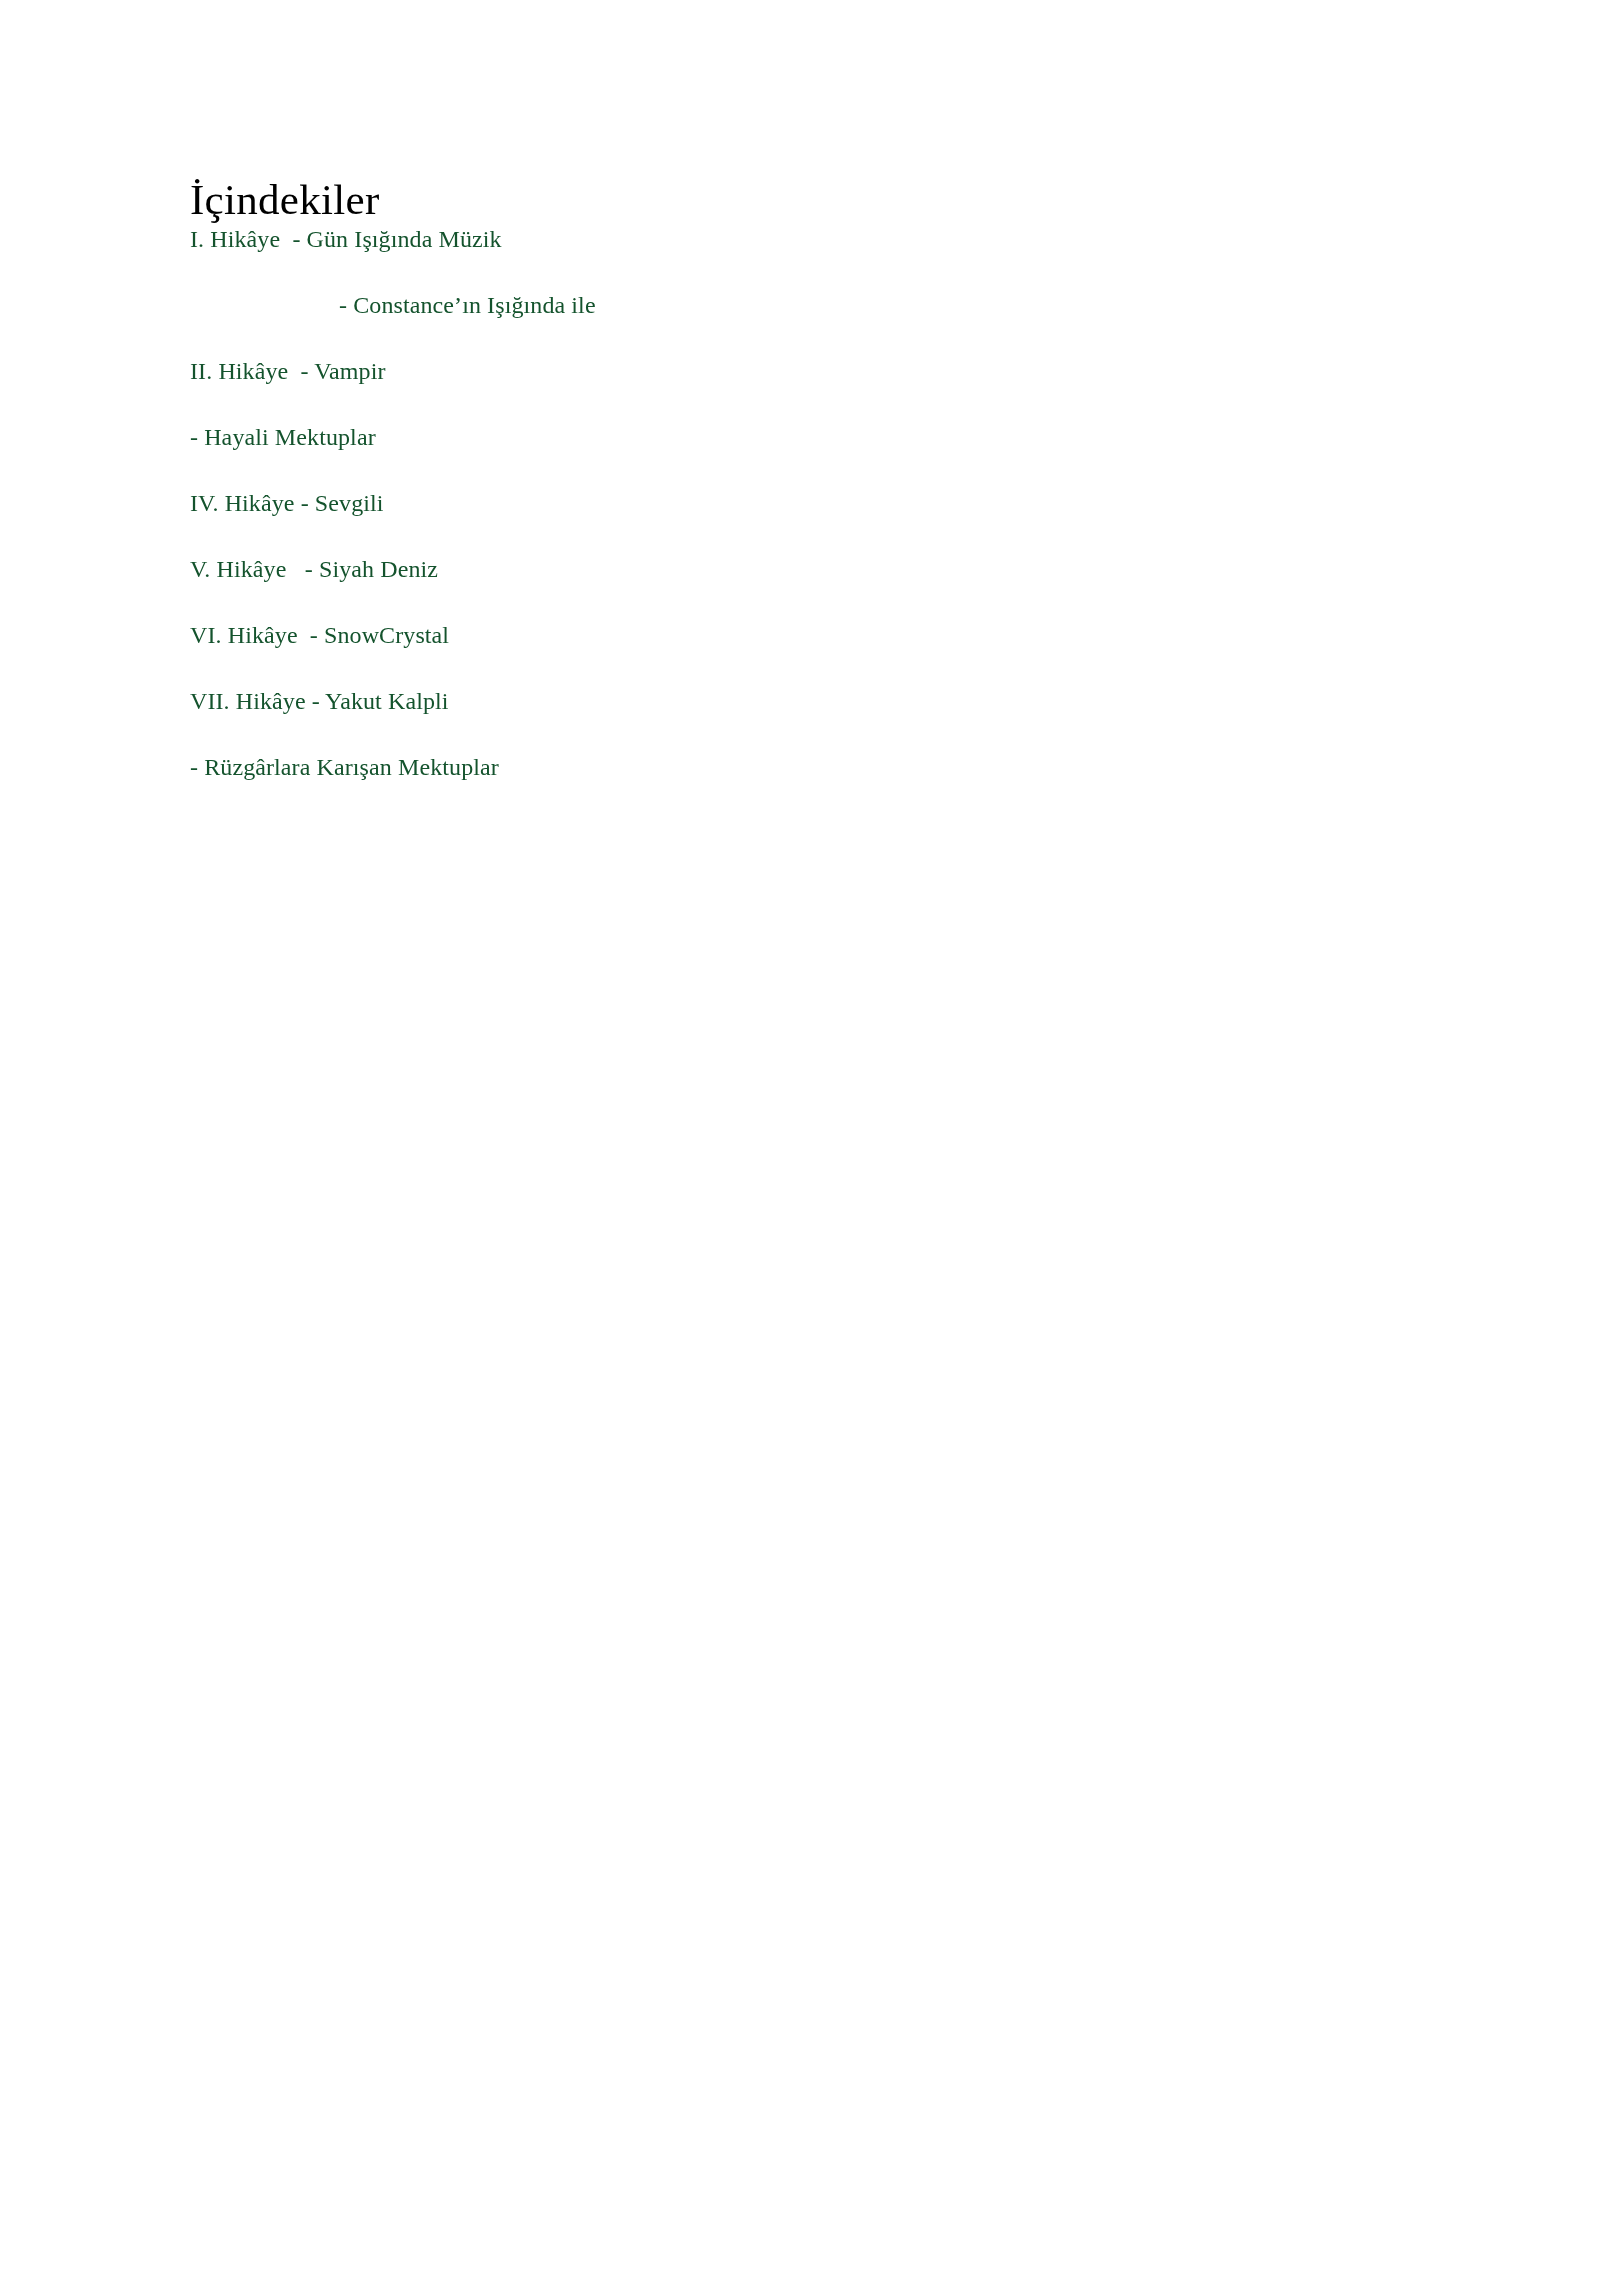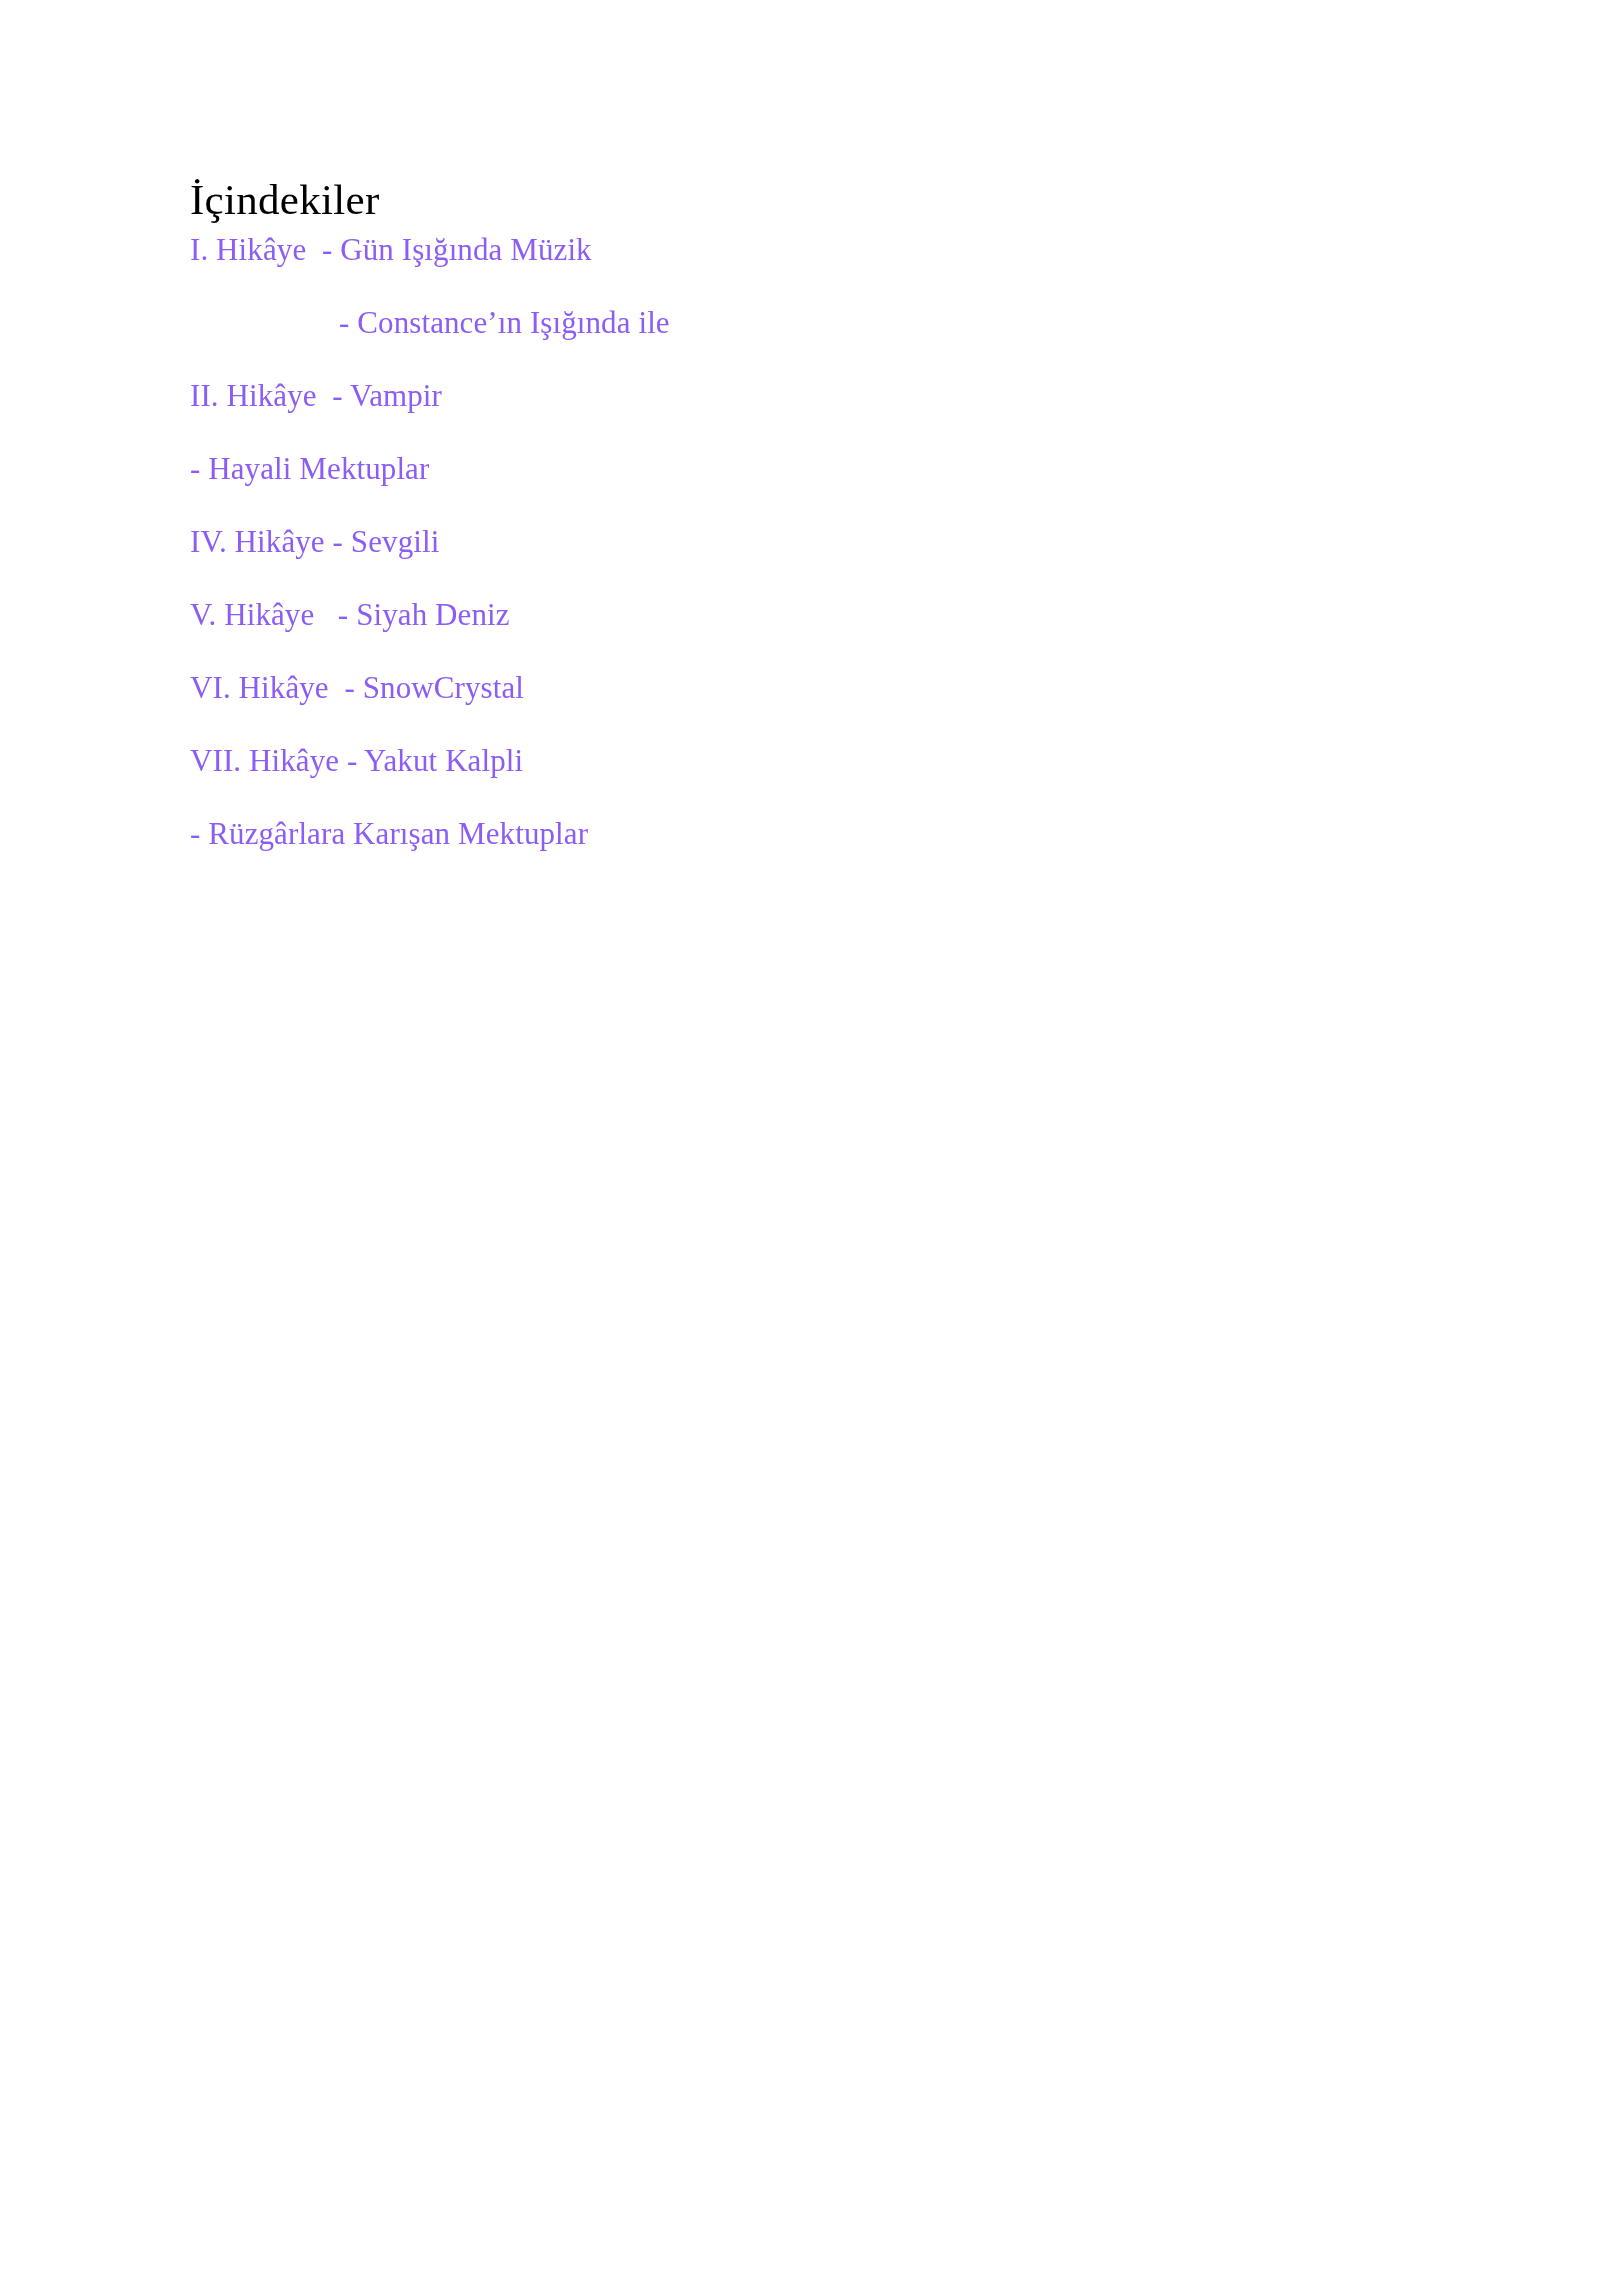--- a/index.html
+++ b/index.html
@@ -22,35 +22,35 @@
     left: 190px;
     top: 175px;
     width: 1243px;
   }
   .toc-title {
     font-family: "Liberation Serif", "DejaVu Serif", serif;
     font-size: 43px;
     font-weight: 400;
     line-height: 1.15;
     letter-spacing: 0.3px;
-    margin: 0 0 10px 0;
+    margin: 0 0 3px 0;
     color: #000000;
   }
   .toc-list {
     margin: 0;
     padding: 0;
     list-style: none;
   }
   .toc-entry {
-    font-size: 31px;
+    font-size: 24px;
     line-height: 1.0;
     letter-spacing: 0.1px;
     margin: 0 0 42px 0;
     white-space: pre;
-    color: #8b5cf6;
+    color: #14532d;
   }
   .toc-entry.indent {
     padding-left: 149px;
   }
 </style>
 </head>
 <body>
 
 <div class="page">
   <div class="content">

